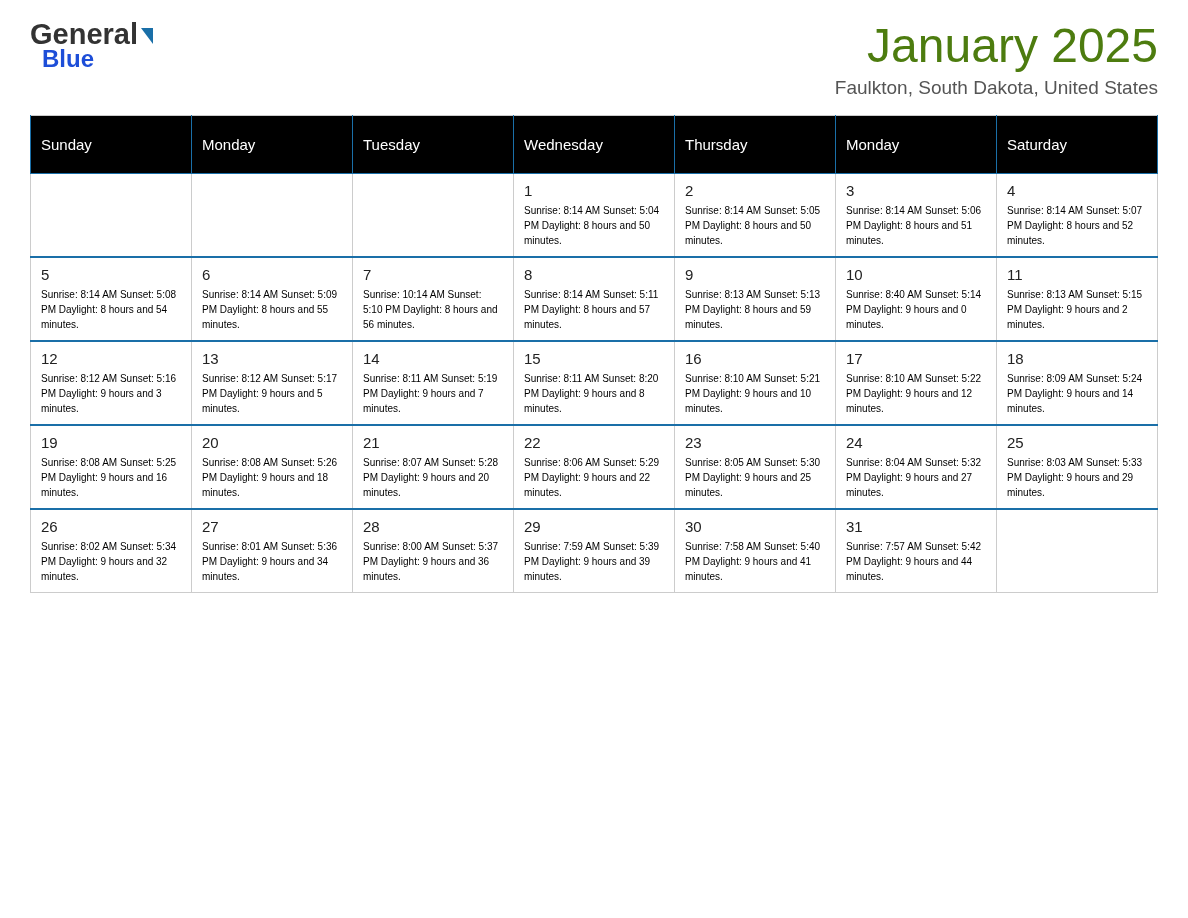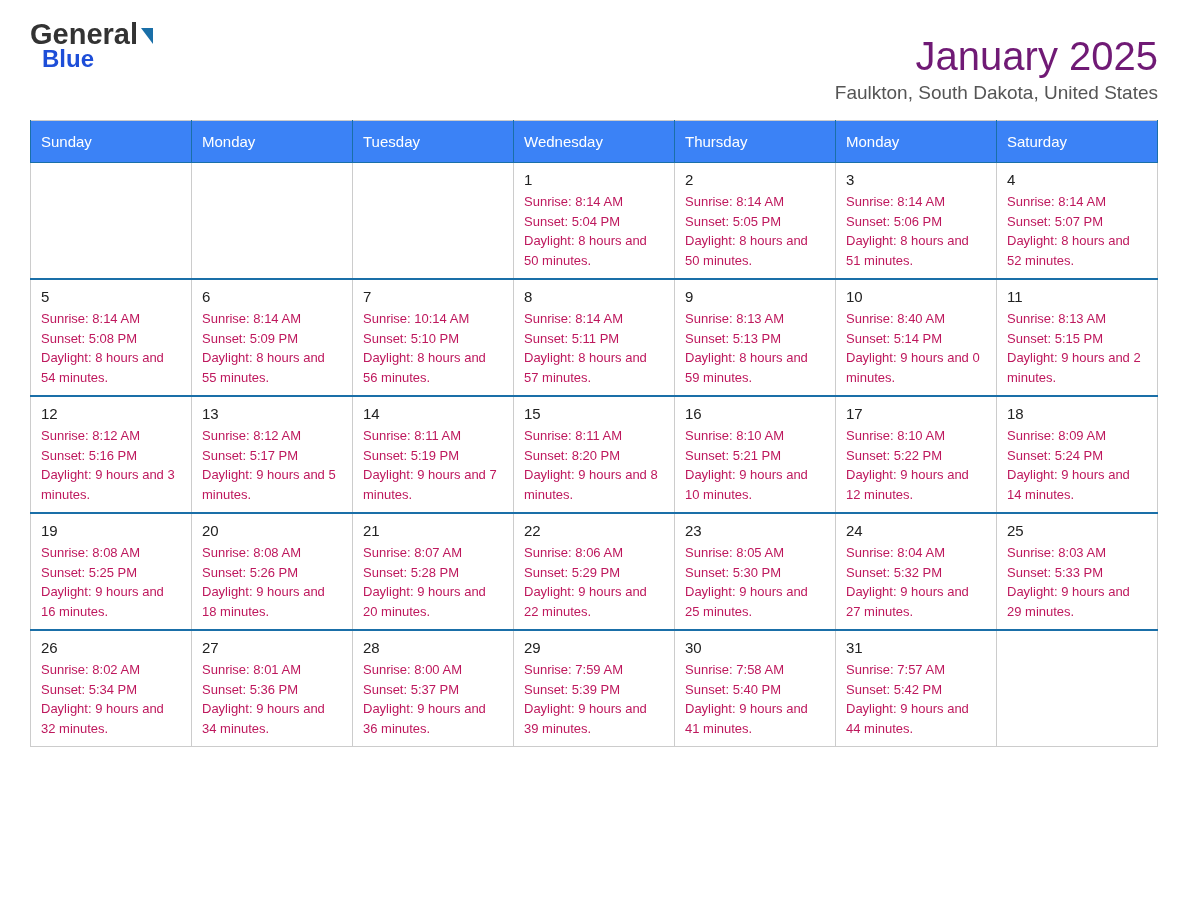--- a/index.html
+++ b/index.html
@@ -43,40 +43,39 @@
       color: #1d4ed8;
       font-size: 24px;
       font-weight: bold;
       margin-top: -4px;
       margin-left: 12px;
     }
     .title-block {
       text-align: right;
     }
     .month-title {
-      font-size: 40px;
+      font-size: 48px;
       font-weight: normal;
-      color: #701a75;
+      color: #4d7c0f;
       line-height: 1.1;
-      margin-top: 14px;
     }
     .location {
       font-size: 19px;
       color: #555;
       margin-top: 4px;
     }
     .calendar {
       width: 100%;
       border-collapse: collapse;
       border: 1px solid #ccc;
     }
     .calendar th {
-      background-color: #3b82f6;
+      background-color: #000000;
       color: #fff;
-      padding: 12px 10px;
+      padding: 20px 10px;
       text-align: left;
       font-size: 15px;
       font-weight: normal;
       border: 1px solid #1a6fa8;
     }
     .calendar td {
       vertical-align: top;
       padding: 8px 10px;
       border: 1px solid #ccc;
       width: 14.28%;
@@ -85,22 +84,22 @@
       color: #333;
     }
     .day-num {
       font-size: 15px;
       font-weight: normal;
       color: #222;
       display: block;
       margin-bottom: 4px;
     }
     .day-info {
-      font-size: 13px;
-      color: #be185d;
+      font-size: 10px;
+      color: #000000;
       line-height: 1.5;
     }
     .empty-cell {
       background: #fff;
     }
     tr:not(:first-child) td {
       border-top: 2px solid #1a6fa8;
     }
     .calendar thead tr th {
       border-top: none;

